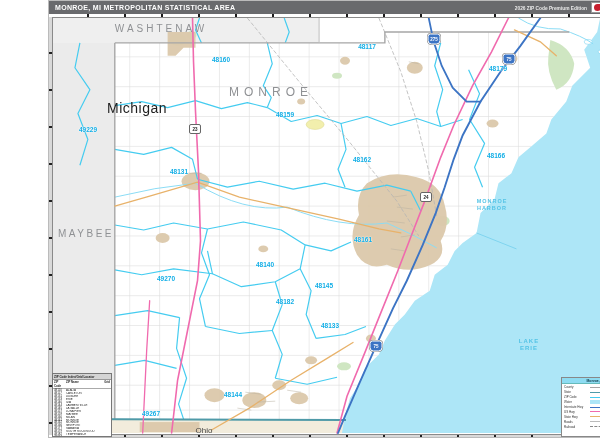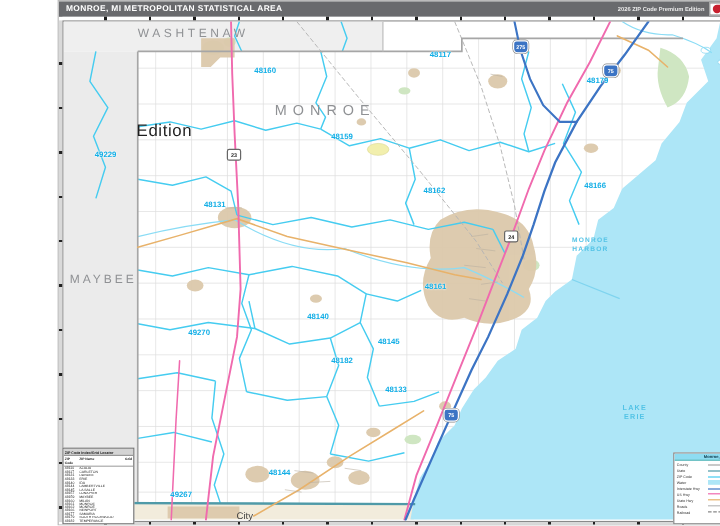--- a/index.html
+++ b/index.html
@@ -201,22 +201,22 @@
 
     <g>
       <polygon points="582,353 584.5,361.5 591,364 584.5,366.5 582,375 579.5,366.5 573,364 579.5,361.5" fill="#4a4a4a"></polygon>
       <circle cx="582" cy="364" r="1.6" fill="#fff" stroke="#4a4a4a" stroke-width="0.5"></circle>
     </g>
   </svg>
 
   <span class="lbl county" style="left:112px;top:27px;font-size:10px;letter-spacing:3px;">WASHTENAW</span>
   <span class="lbl county" style="left:222px;top:91px;font-size:12px;letter-spacing:5px;">MONROE</span>
   <span class="lbl county" style="left:37px;top:232px;font-size:10px;letter-spacing:2.5px;">MAYBEE</span>
-  <span class="lbl state-lbl" style="left:88px;top:107px;font-size:14px;letter-spacing:.5px;">Edition</span>
-  <span class="lbl state-lbl" style="left:155px;top:429px;font-size:8px;color:#444;">City</span>
+  <span class="lbl state-lbl" style="left:88px;top:107px;font-size:14px;letter-spacing:.5px;">Michigan</span>
+  <span class="lbl state-lbl" style="left:155px;top:429px;font-size:8px;color:#444;">Ohio</span>
   <span class="lbl water-lbl" style="left:480px;top:344px;">LAKE
 ERIE</span>
   <span class="lbl water-lbl" style="left:443px;top:204px;font-size:5.5px;">MONROE
 HARBOR</span>
 
   <span class="lbl zip" style="left:39px;top:128px;">49229</span>
   <span class="lbl zip" style="left:172px;top:58px;">48160</span>
   <span class="lbl zip" style="left:318px;top:45px;">48117</span>
   <span class="lbl zip" style="left:449px;top:67px;">48179</span>
   <span class="lbl zip" style="left:236px;top:113px;">48159</span>

